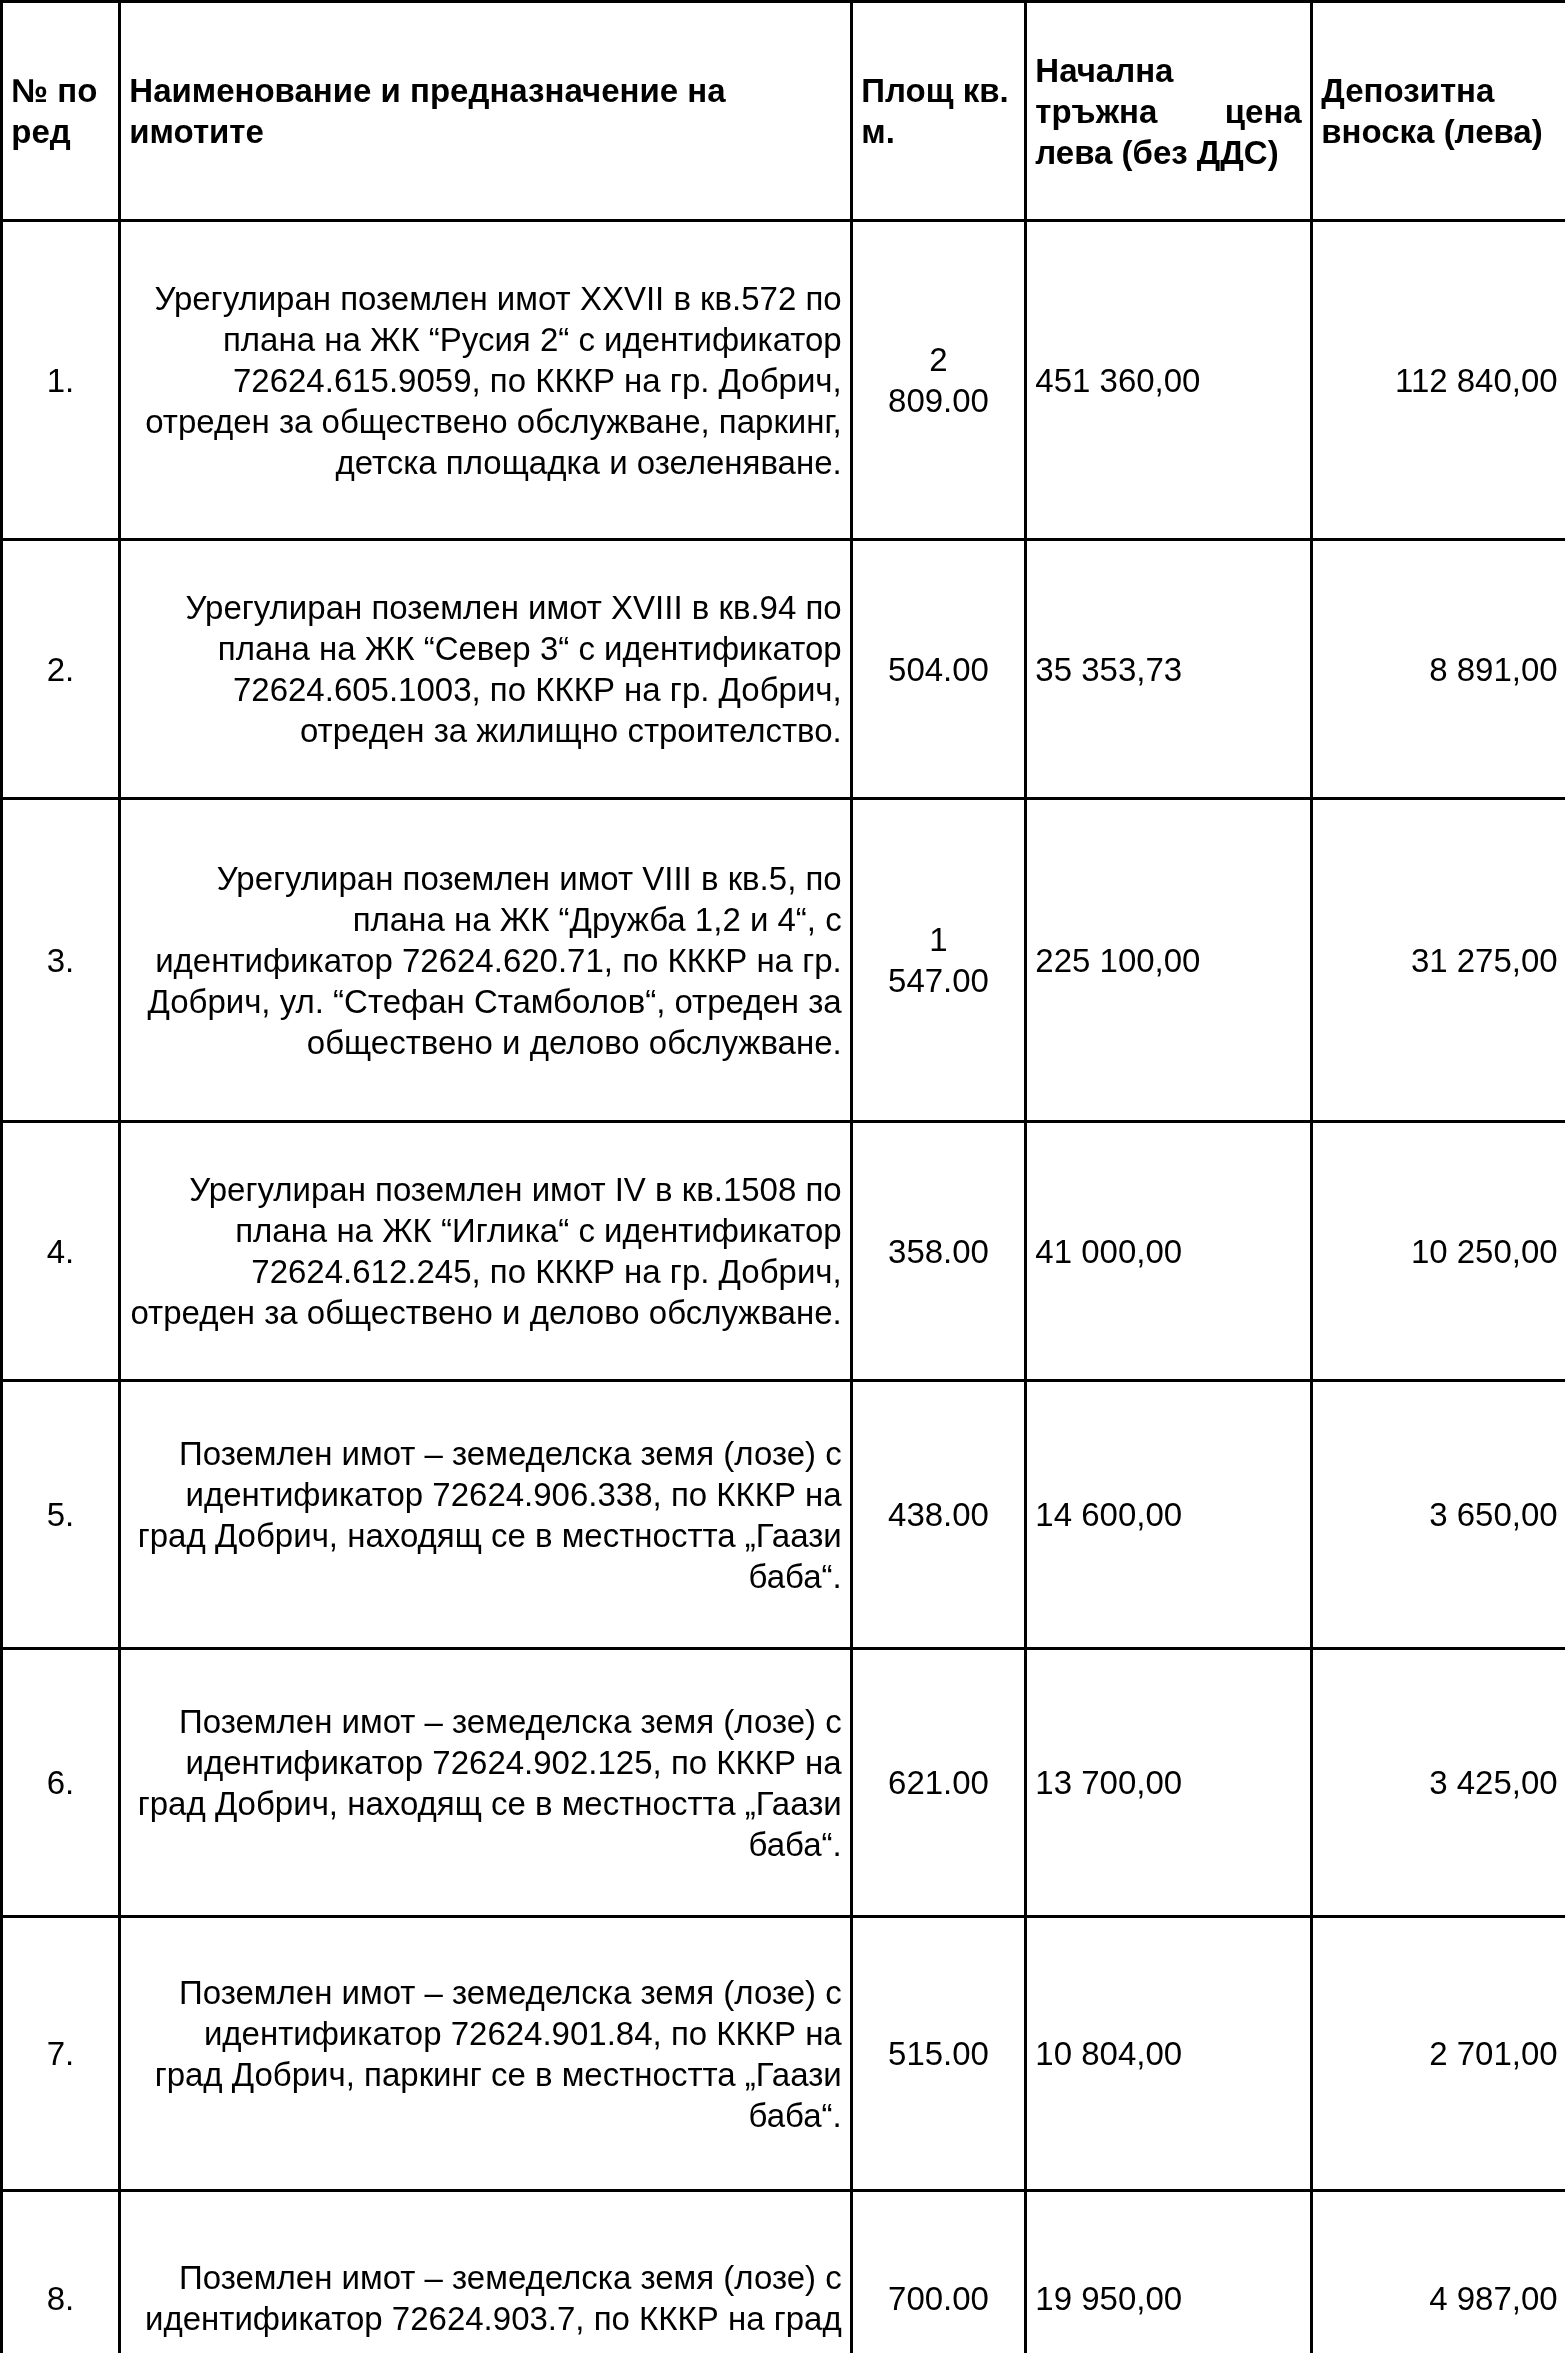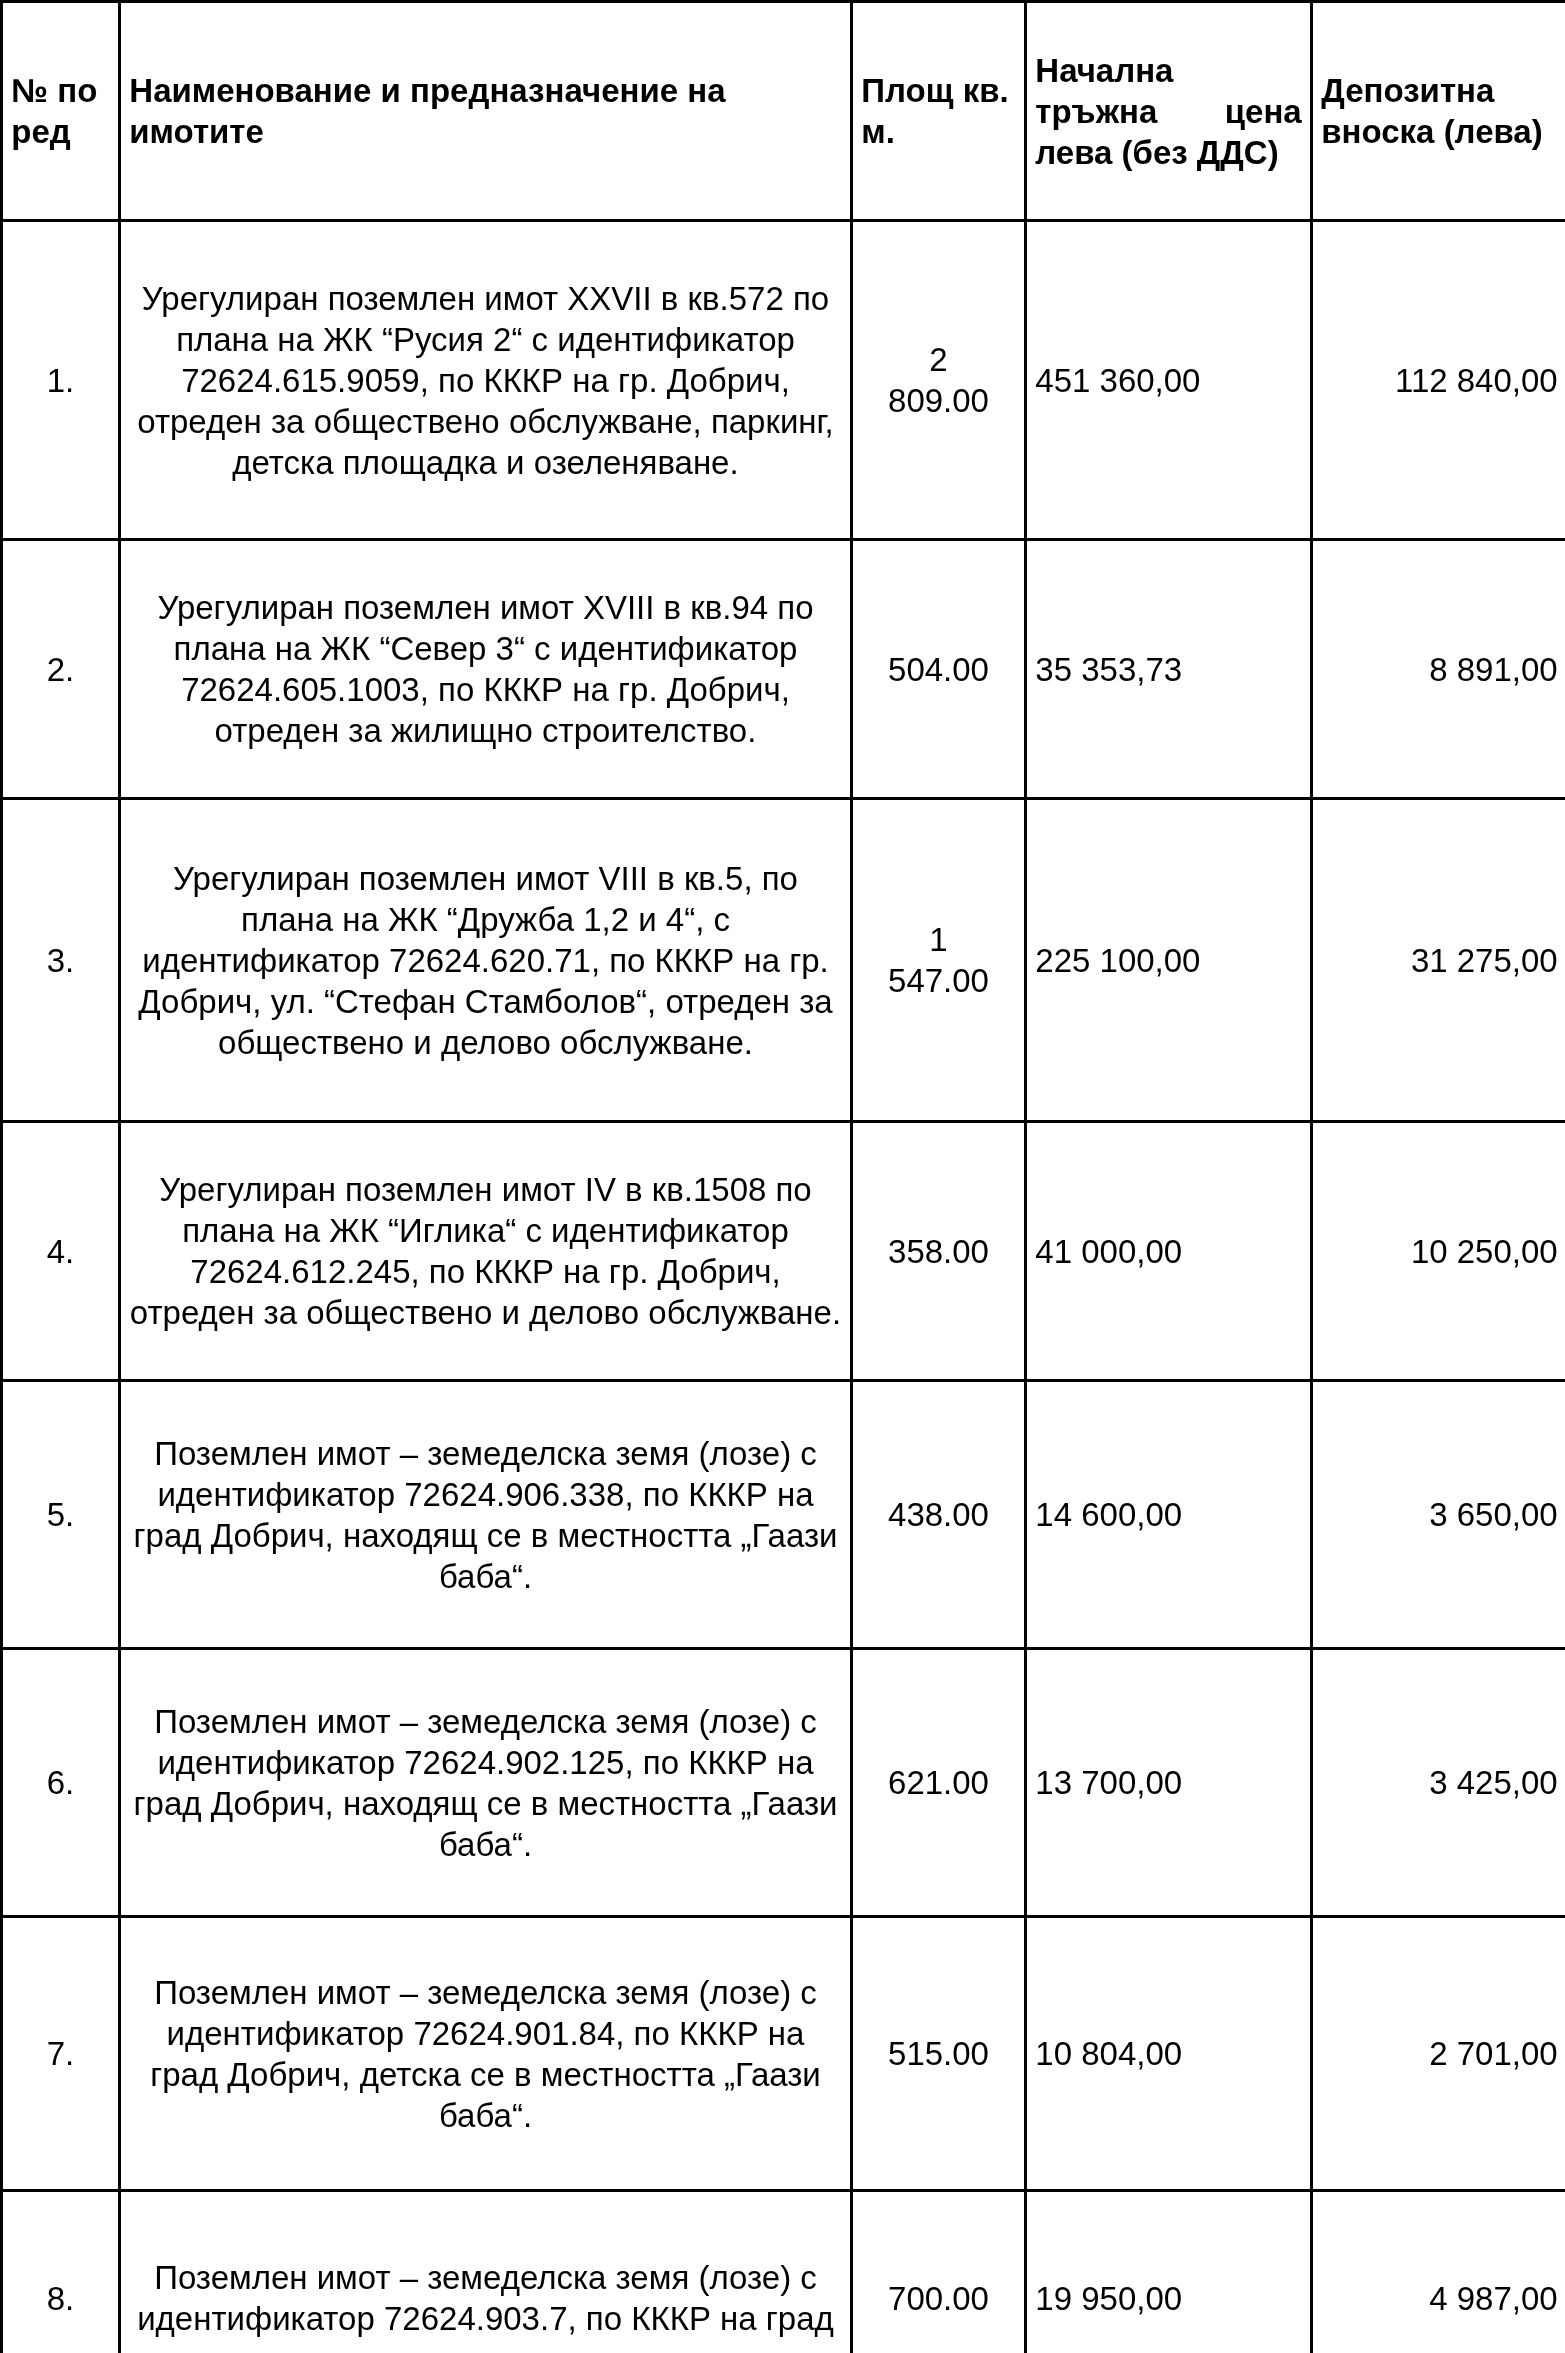--- a/index.html
+++ b/index.html
@@ -27,21 +27,21 @@
     overflow: hidden;
   }
   th {
     font-weight: bold;
     text-align: left;
     vertical-align: middle;
   }
   th.h-num      { padding-left: 10px; }
   th.h-price    { text-align: justify; }
   td.c-num      { text-align: center; }
-  td.c-desc     { text-align: center; padding-left: 11.6px; padding-right: 11.6px; }
+  td.c-desc     { text-align: right; padding-left: 11.6px; padding-right: 11.6px; }
   td.c-area     { text-align: center; white-space: pre-line; }
   td.c-price    { text-align: left; padding-right: 33px; }
   td.c-deposit  { text-align: right; padding-right: 30px; }
 
   col.w-num     { width: 118px; }
   col.w-desc    { width: 732px; }
   col.w-area    { width: 174px; }
   col.w-price   { width: 286px; }
   col.w-deposit { width: 256px; }
 
@@ -113,21 +113,21 @@
   </tr>
   <tr class="r6">
     <td class="c-num">6.</td>
     <td class="c-desc">Поземлен имот – земеделска земя (лозе) с идентификатор 72624.902.125, по КККР на град Добрич, находящ се в местността „Гаази баба“.</td>
     <td class="c-area">621.00</td>
     <td class="c-price">13 700,00</td>
     <td class="c-deposit">3 425,00</td>
   </tr>
   <tr class="r7">
     <td class="c-num">7.</td>
-    <td class="c-desc">Поземлен имот – земеделска земя (лозе) с идентификатор 72624.901.84, по КККР на град Добрич, детска се в местността „Гаази баба“.</td>
+    <td class="c-desc">Поземлен имот – земеделска земя (лозе) с идентификатор 72624.901.84, по КККР на град Добрич, паркинг се в местността „Гаази баба“.</td>
     <td class="c-area">515.00</td>
     <td class="c-price">10 804,00</td>
     <td class="c-deposit">2 701,00</td>
   </tr>
   <tr class="r8">
     <td class="c-num">8.</td>
     <td class="c-desc">Поземлен имот – земеделска земя (лозе) с идентификатор 72624.903.7, по КККР на град</td>
     <td class="c-area">700.00</td>
     <td class="c-price">19 950,00</td>
     <td class="c-deposit">4 987,00</td>

